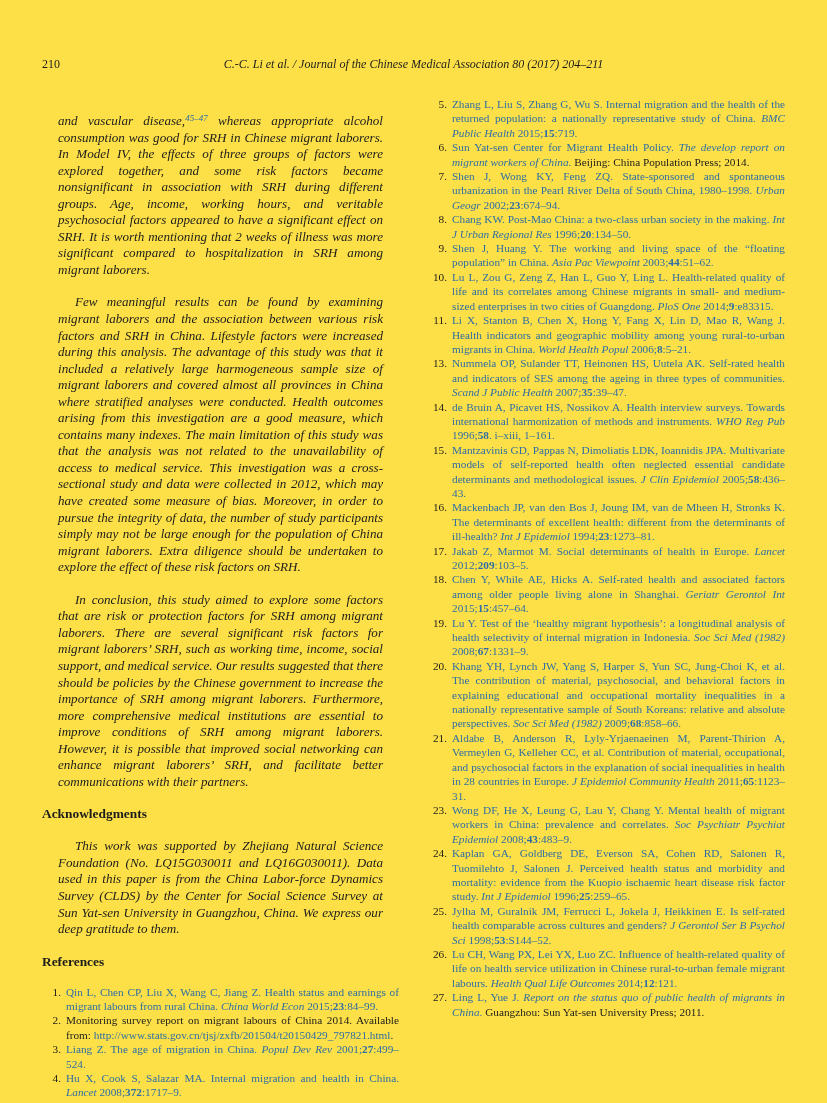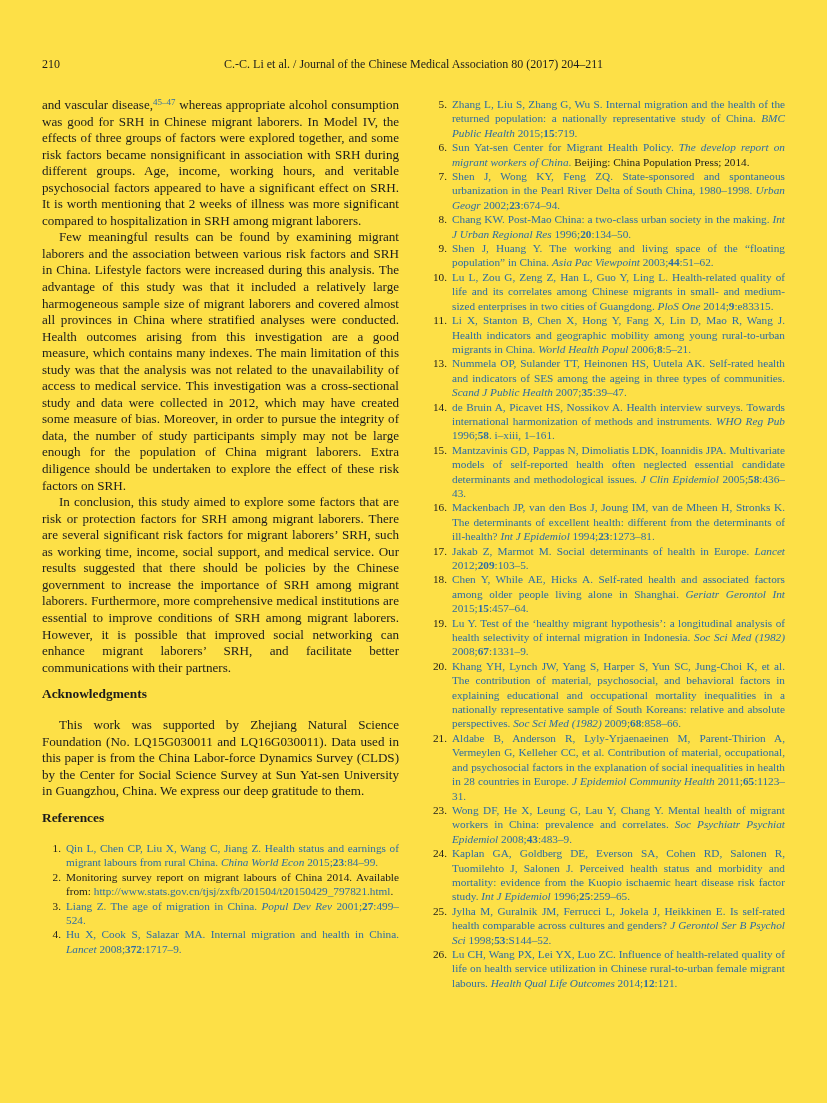--- a/index.html
+++ b/index.html
@@ -18,28 +18,29 @@
     font-family:"Liberation Serif", serif;
   }
   .pg-header{
     position:relative;
     text-align:center;
     font-size:12px;
     height:16px;
     margin-bottom:24px;
   }
   .pgnum{position:absolute;left:0;top:0;font-style:normal;}
-  .runtitle{}
+  .runtitle{font-style:italic;}
   .columns{display:flex;gap:29px;align-items:flex-start;}
   .col{width:357px;}
   .para{
-    margin:0;
+    margin:16px;
     font-size:13.1px;
     line-height:16.55px;
     text-align:justify;
+    font-style:italic;
   }
   .para.ind{text-indent:17px;}
   h2.sect{
     font-size:13.4px;
     font-weight:bold;
     margin:10px 0 15px 0;
     line-height:16px;
   }
   .ref-list{display:block;}
   .ref{
@@ -178,17 +179,21 @@
             <span class="ref-body"><span class="lnk">Kaplan GA, Goldberg DE, Everson SA, Cohen RD, Salonen R, Tuomilehto J, Salonen J. Perceived health status and morbidity and mortality: evidence from the Kuopio ischaemic heart disease risk factor study. </span><span class="lnk it">Int J Epidemiol</span><span class="lnk"> 1996;</span><span class="lnk bd">25</span><span class="lnk">:259–65.</span></span>
           </div>
           <div class="ref">
             <span class="ref-num">25.</span>
             <span class="ref-body"><span class="lnk">Jylha M, Guralnik JM, Ferrucci L, Jokela J, Heikkinen E. Is self-rated health comparable across cultures and genders? </span><span class="lnk it">J Gerontol Ser B Psychol Sci</span><span class="lnk"> 1998;</span><span class="lnk bd">53</span><span class="lnk">:S144–52.</span></span>
           </div>
           <div class="ref">
             <span class="ref-num">26.</span>
             <span class="ref-body"><span class="lnk">Lu CH, Wang PX, Lei YX, Luo ZC. Influence of health-related quality of life on health service utilization in Chinese rural-to-urban female migrant labours. </span><span class="lnk it">Health Qual Life Outcomes</span><span class="lnk"> 2014;</span><span class="lnk bd">12</span><span class="lnk">:121.</span></span>
           </div>
+          <div class="ref">
+            <span class="ref-num">27.</span>
+            <span class="ref-body"><span class="lnk">Ling L, Yue J. </span><span class="lnk it">Report on the status quo of public health of migrants in China</span><span class="lnk">. </span><span class="">Guangzhou: Sun Yat-sen University Press; 2011.</span></span>
+          </div>
         </div>
     </div>
 
   </div>
 </div>
 
 </body></html>

